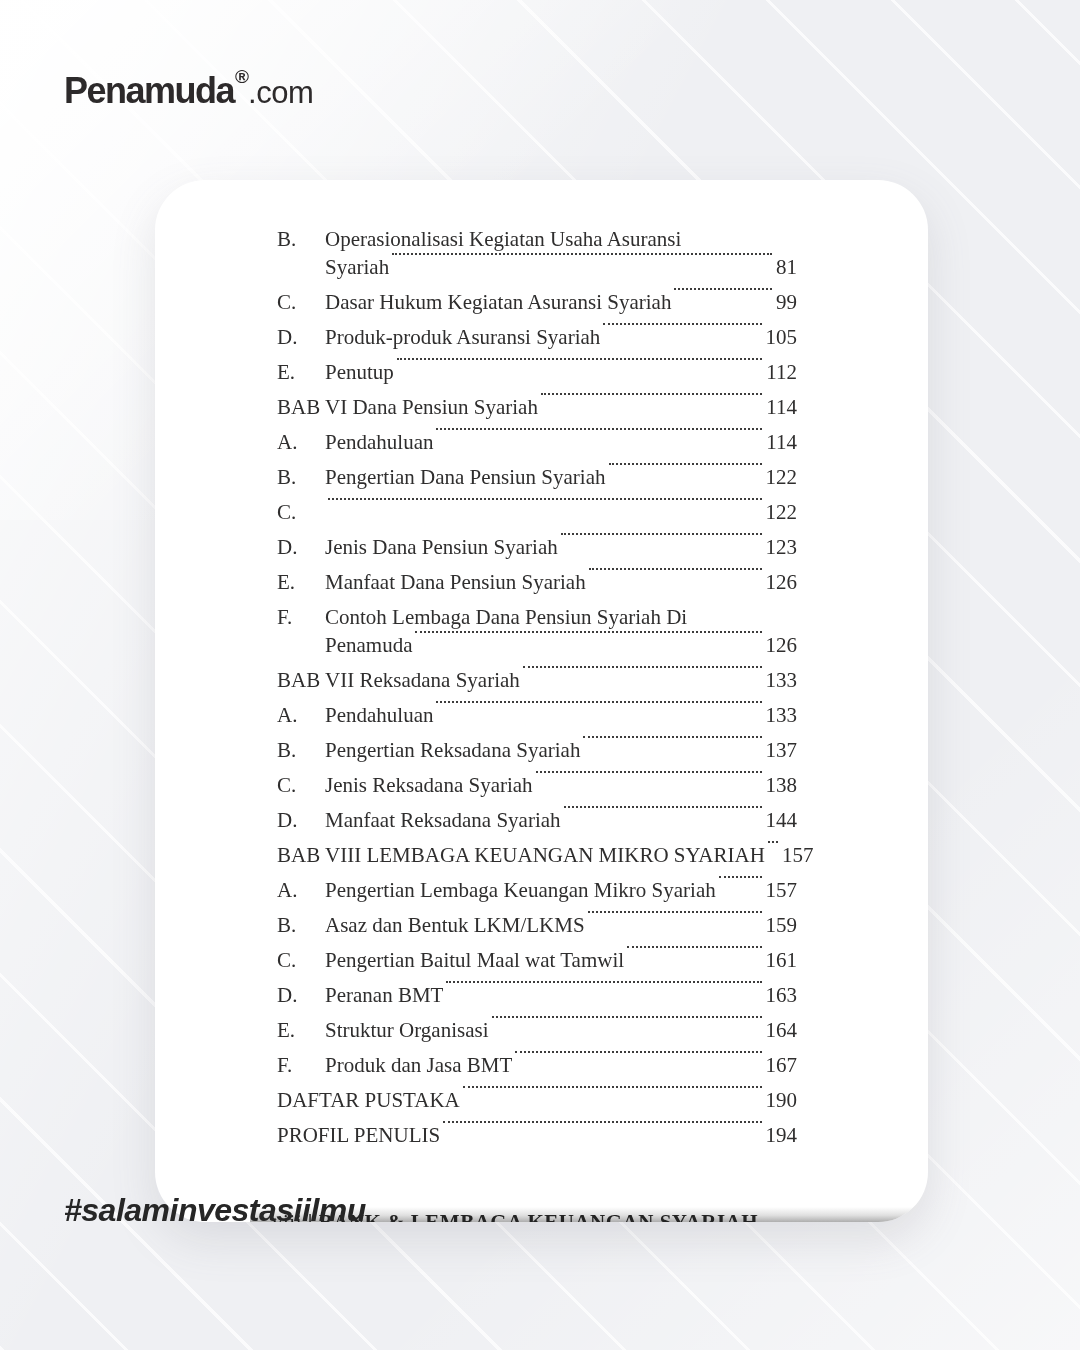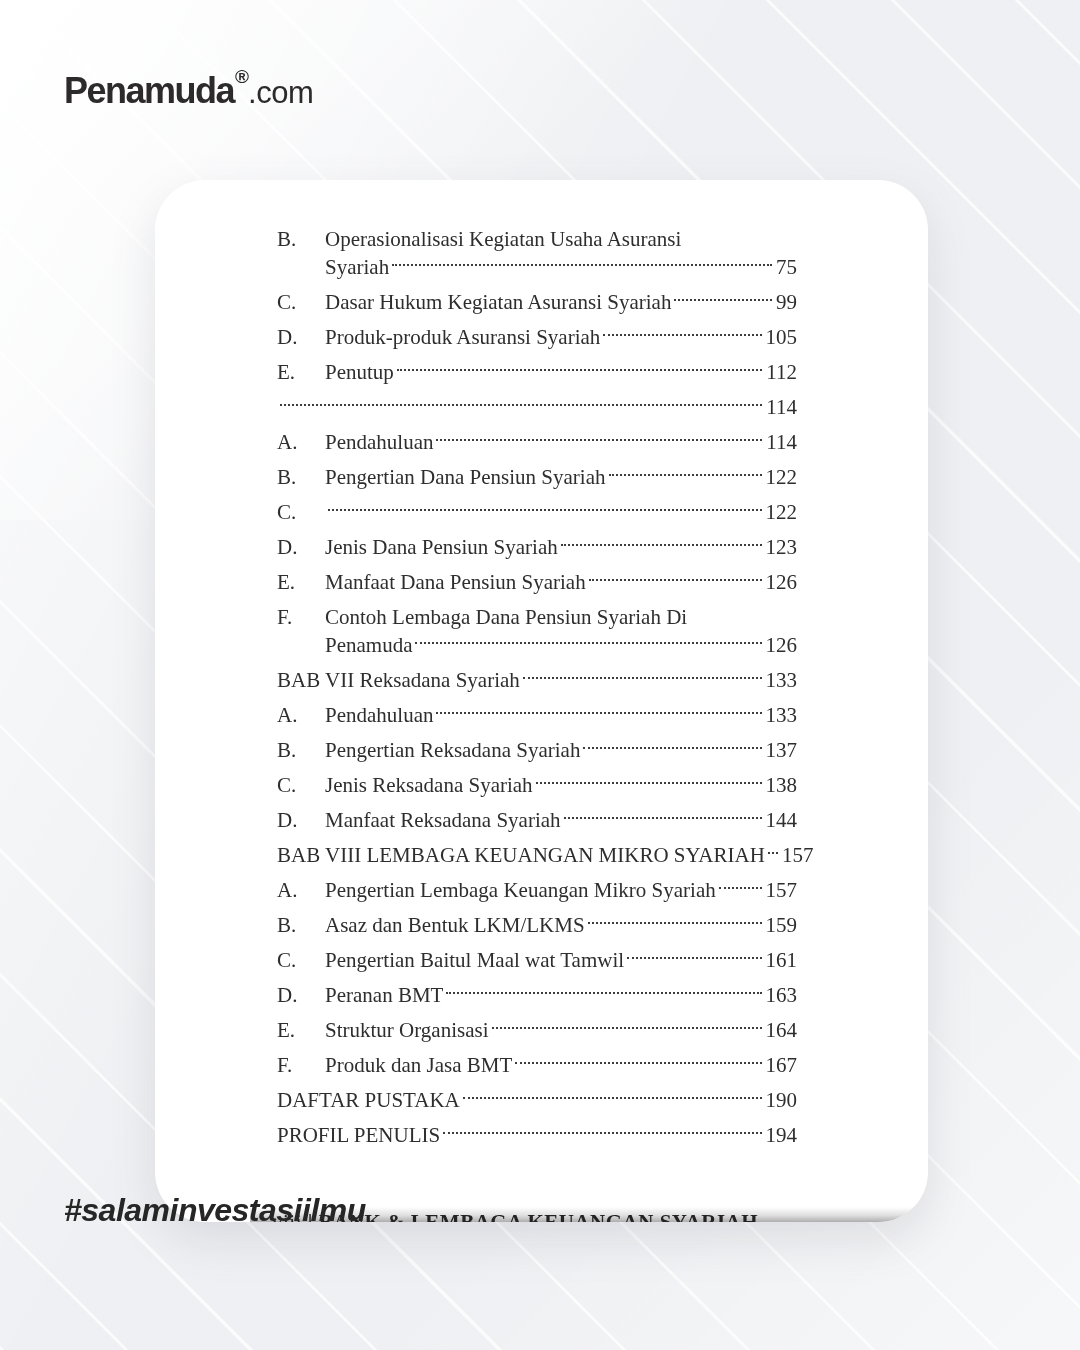--- a/index.html
+++ b/index.html
@@ -51,21 +51,21 @@
     overflow:hidden;
   }
 
   .toc{
     position:absolute;left:122px;top:45px;width:520px;
     color:#2f2e2e;
     font-family:"Liberation Serif", serif;
     font-size:21px;
   }
   .entry{margin-bottom:7px;}
-  .entry .line{display:flex;align-items:center;line-height:28px;}
+  .entry .line{display:flex;align-items:flex-start;line-height:28px;}
   .entry.sub{display:flex;}
   .entry.sub .letter{flex:0 0 48px;width:48px;line-height:28px;}
   .entry.sub .body{flex:1;min-width:0;}
   .etext{white-space:nowrap;}
   .dots{
     flex:1;min-width:10px;
     border-bottom:2.6px dotted #3d3c3c;
     margin:0 4px 4px 3px;
   }
   .pagenum{flex:0 0 auto;}
@@ -104,21 +104,21 @@
     <div class="toc" id="toc">
         <div class="entry sub">
           <span class="letter">B.</span>
           <div class="body">
             <div class="line">
               <span class="etext">Operasionalisasi Kegiatan Usaha Asuransi</span>
             </div>
             <div class="line">
               <span class="etext">Syariah</span>
               <span class="dots"></span>
-              <span class="pagenum">75</span>
+              <span class="pagenum">81</span>
             </div>
           </div>
         </div>
         <div class="entry sub">
           <span class="letter">C.</span>
           <div class="body">
             <div class="line">
               <span class="etext">Dasar Hukum Kegiatan Asuransi Syariah</span>
               <span class="dots"></span>
               <span class="pagenum">99</span>
@@ -140,20 +140,21 @@
           <div class="body">
             <div class="line">
               <span class="etext">Penutup</span>
               <span class="dots"></span>
               <span class="pagenum">112</span>
             </div>
           </div>
         </div>
         <div class="entry bab">
           <div class="line">
+            <span class="etext">BAB VI Dana Pensiun Syariah</span>
             <span class="dots"></span>
             <span class="pagenum">114</span>
           </div>
         </div>
         <div class="entry sub">
           <span class="letter">A.</span>
           <div class="body">
             <div class="line">
               <span class="etext">Pendahuluan</span>
               <span class="dots"></span>

